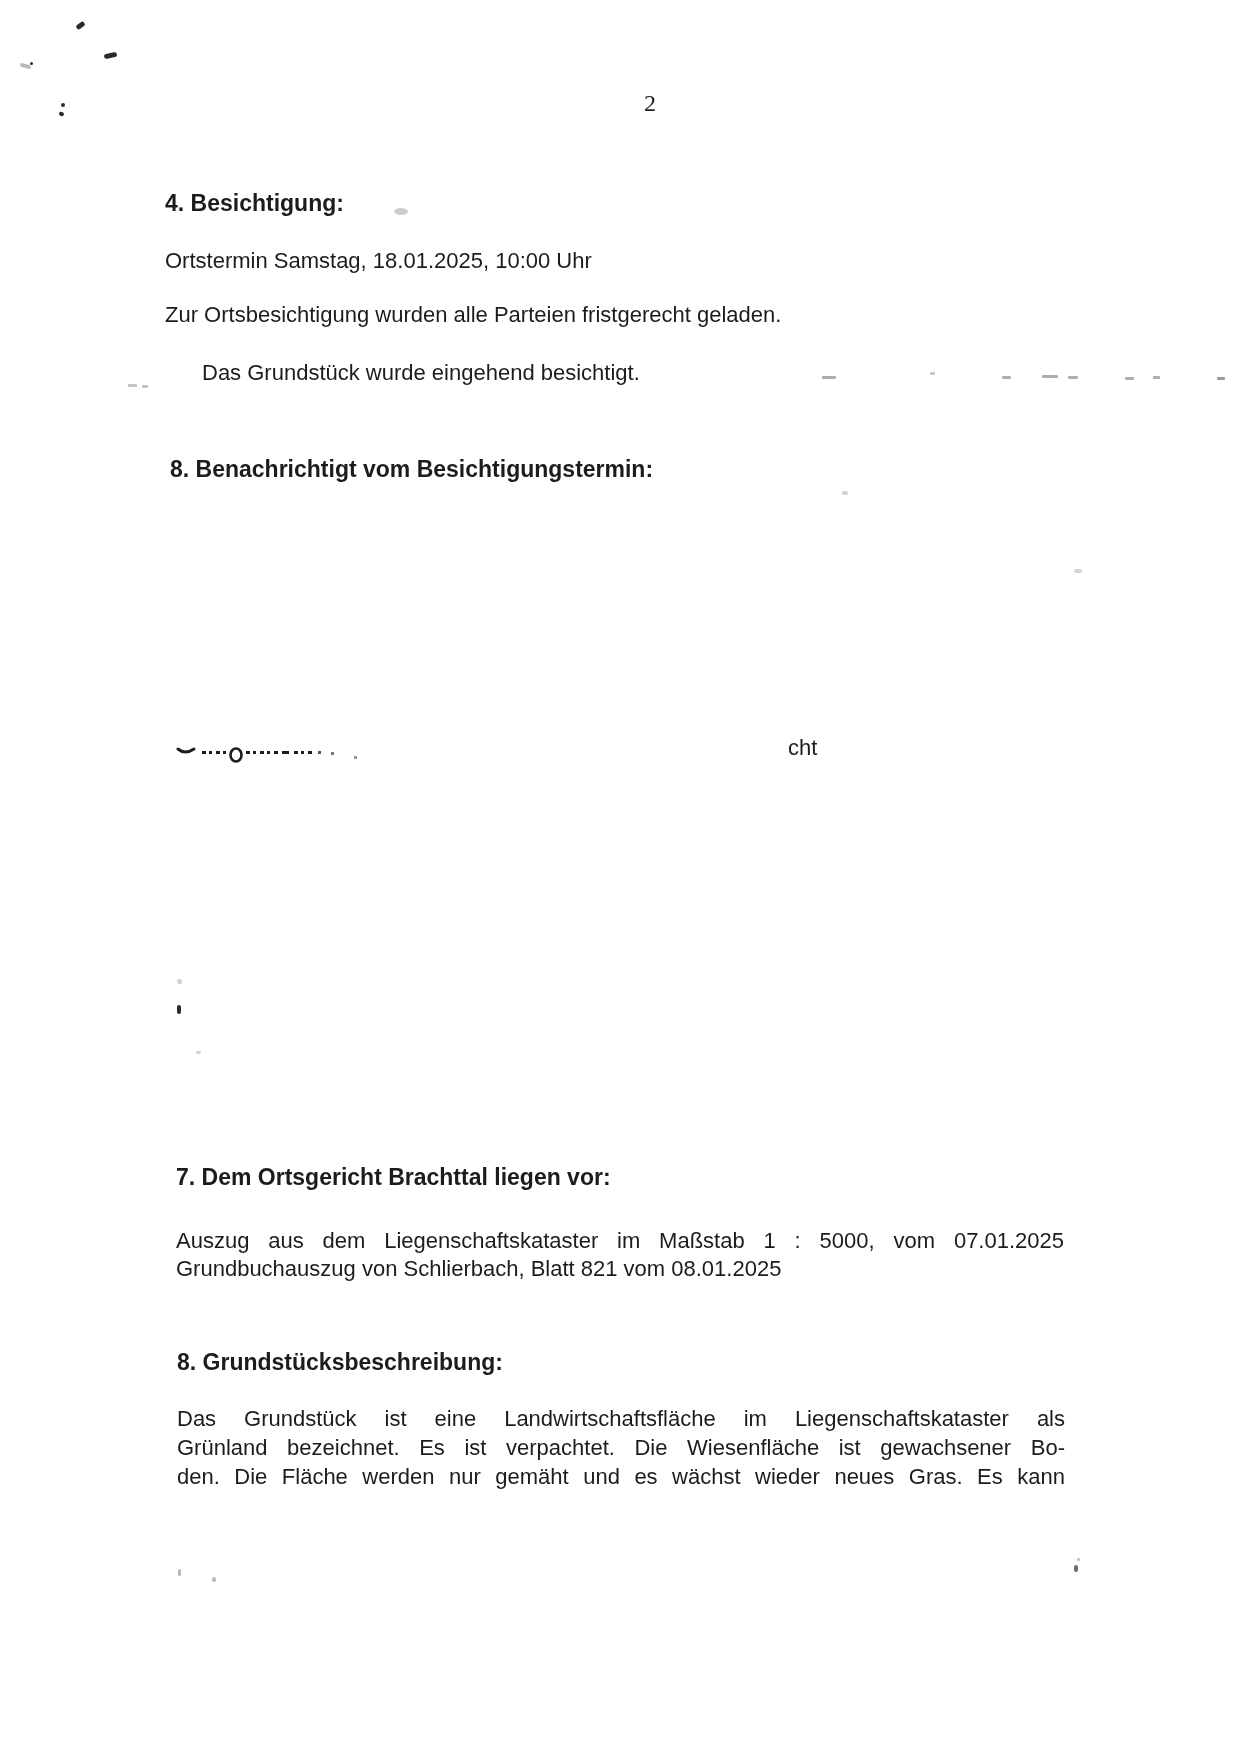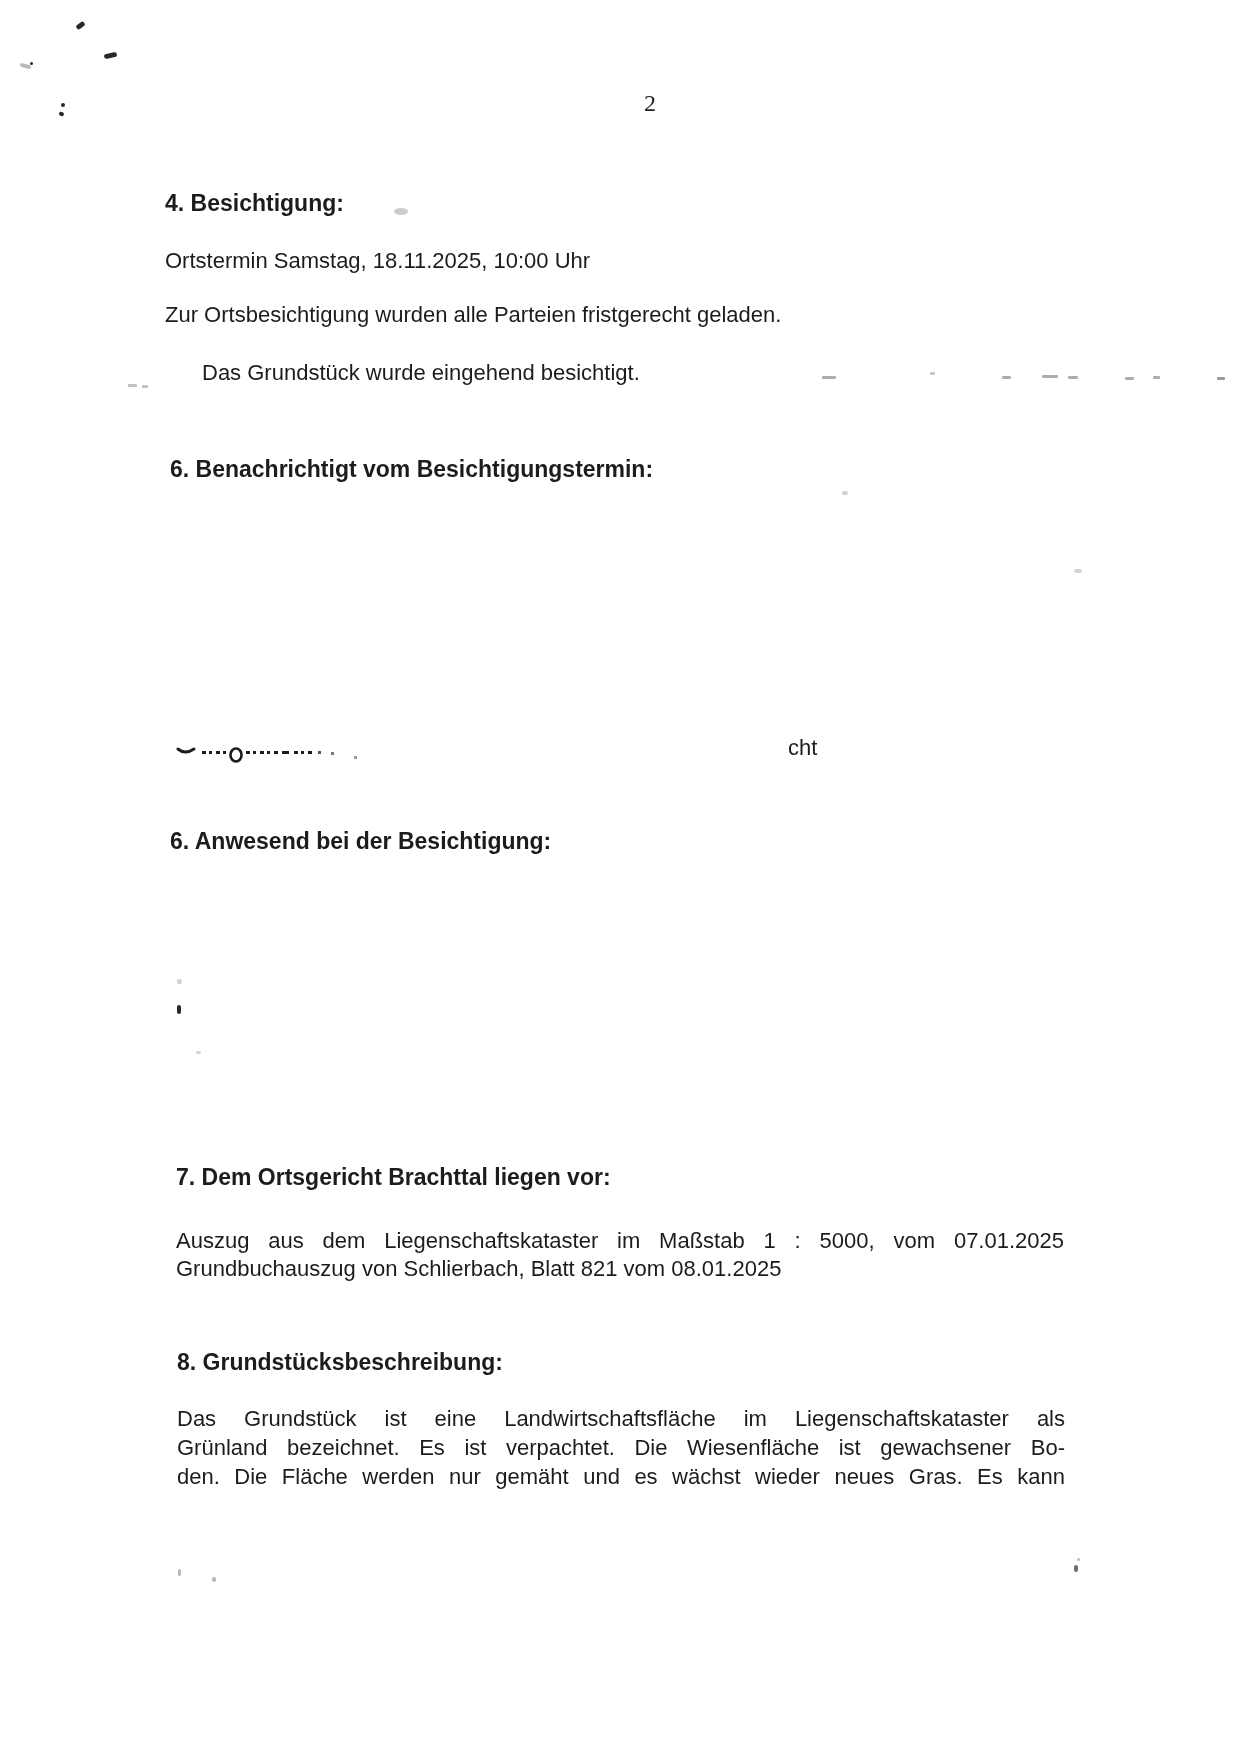--- a/index.html
+++ b/index.html
@@ -27,25 +27,25 @@
   .smudge{position:absolute;background:#cdcdcd;border-radius:50%;}
 </style>
 </head>
 <body>
 
 <div class="page">
 
   <div class="abs pagenum" style="left:644px;top:90px;">2</div>
 
   <div class="abs heading" style="left:165px;top:190px;">4. Besichtigung:</div>
-  <div class="abs body-line" style="left:165px;top:248px;">Ortstermin Samstag, 18.11.2025, 10:00 Uhr</div>
+  <div class="abs body-line" style="left:165px;top:248px;">Ortstermin Samstag, 18.01.2025, 10:00 Uhr</div>
   <div class="abs body-line" style="left:165px;top:302px;">Zur Ortsbesichtigung wurden alle Parteien fristgerecht geladen.</div>
   <div class="abs body-line" style="left:166px;top:360px;margin-left:36px;">Das Grundstück wurde eingehend besichtigt.</div>
 
-  <div class="abs heading" style="left:170px;top:456px;">6. Benachrichtigt vom Besichtigungstermin:</div>
+  <div class="abs heading" style="left:170px;top:456px;">8. Benachrichtigt vom Besichtigungstermin:</div>
 
   <svg class="abs" style="left:176px;top:742px;" width="184" height="24" aria-hidden="true">
     <path d="M2,7 Q9,13 18,7" stroke="#1c1c1c" stroke-width="3" fill="none" stroke-linecap="round"></path>
     <rect x="26" y="9" width="4" height="3" fill="#1c1c1c"></rect>
     <rect x="33" y="9" width="3" height="3" fill="#1c1c1c"></rect>
     <rect x="40" y="9" width="4" height="3" fill="#1c1c1c"></rect>
     <rect x="47" y="9" width="3" height="3" fill="#1c1c1c"></rect>
     <ellipse cx="60" cy="13" rx="5.5" ry="6.5" stroke="#1c1c1c" stroke-width="2.6" fill="none"></ellipse>
     <rect x="70" y="9" width="4" height="3" fill="#1c1c1c"></rect>
     <rect x="77" y="9" width="3" height="3" fill="#1c1c1c"></rect>
@@ -56,21 +56,20 @@
     <rect x="118" y="9" width="4" height="3" fill="#1c1c1c"></rect>
     <rect x="125" y="9" width="3" height="3" fill="#1c1c1c"></rect>
     <rect x="132" y="9" width="4" height="3" fill="#1c1c1c"></rect>
     <rect x="142" y="9" width="3" height="3" fill="#555"></rect>
     <rect x="155" y="10" width="3" height="3" fill="#777"></rect>
     <rect x="178" y="14" width="3" height="3" fill="#999"></rect>
   </svg>
 
   <div class="abs body-line" style="left:788px;top:735px;">cht</div>
 
-  <div class="abs heading" style="left:170px;top:828px;">6. Anwesend bei der Besichtigung:</div>
 
   <div class="abs heading" style="left:176px;top:1164px;">7. Dem Ortsgericht Brachttal liegen vor:</div>
   <div class="block just-line" style="left:176px;top:1226px;width:888px;">Auszug aus dem Liegenschaftskataster im Maßstab 1 : 5000, vom 07.01.2025</div>
   <div class="abs plain-line" style="left:176px;top:1254px;">Grundbuchauszug von Schlierbach, Blatt 821 vom 08.01.2025</div>
 
   <div class="abs heading" style="left:177px;top:1349px;">8. Grundstücksbeschreibung:</div>
   <div class="block para" style="left:177px;top:1404px;width:888px;">
     <div class="just-line">Das Grundstück ist eine Landwirtschaftsfläche im Liegenschaftskataster als</div>
     <div class="just-line">Grünland bezeichnet. Es ist verpachtet. Die Wiesenfläche ist gewachsener Bo-</div>
     <div class="just-line">den. Die Fläche werden nur gemäht und es wächst wieder neues Gras. Es kann</div>

